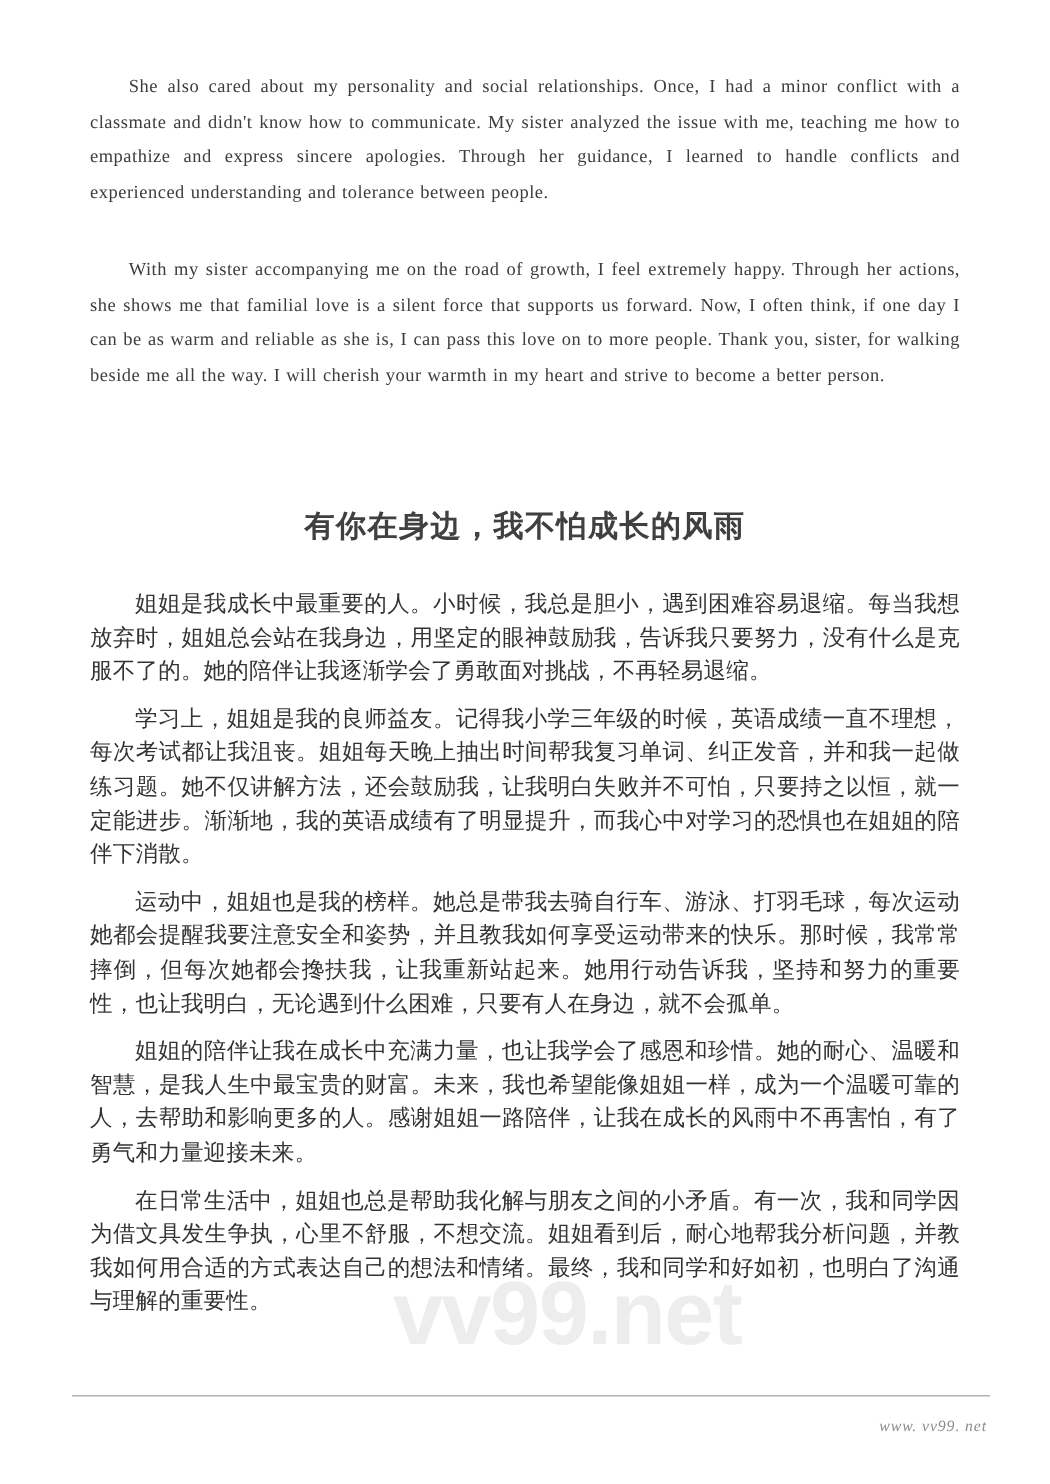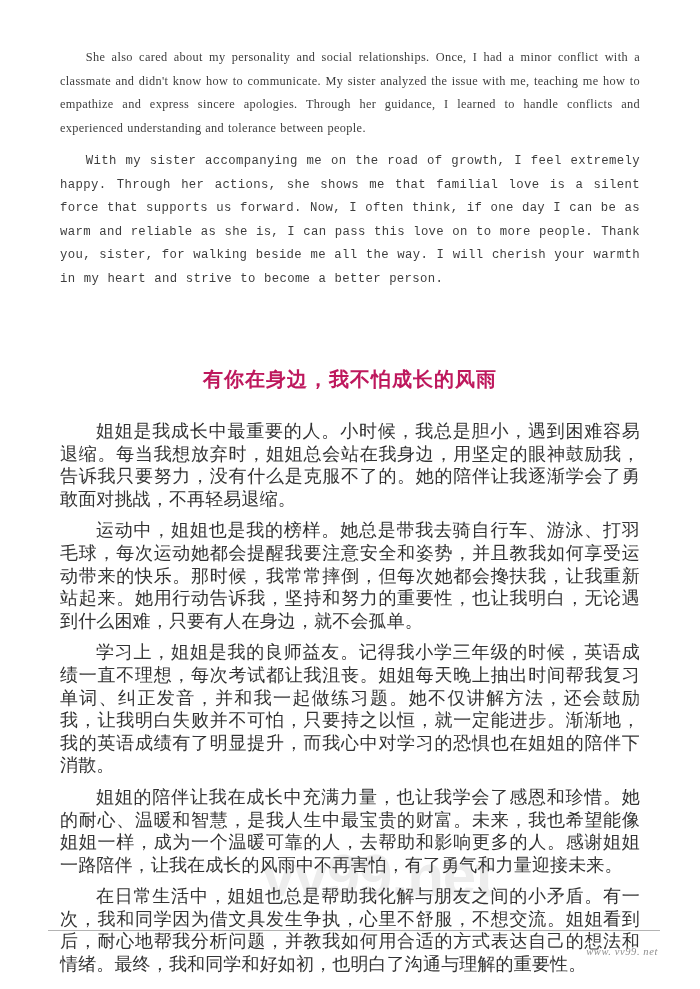--- a/index.html
+++ b/index.html
@@ -57,45 +57,45 @@
     font-family: "Liberation Serif", "DejaVu Serif", serif;
     font-size: 12.3px;
     line-height: 23.5px;
     color: #3d3d3d;
     text-align: justify;
     text-justify: inter-word;
     text-indent: 2.1em;
     letter-spacing: 0.35px;
     word-spacing: 0.5px;
   }
-  .en-para + .en-para { margin-top: 10px; font-family: Liberation Mono, monospace; }
+  .en-para + .en-para { margin-top: 28px; }
 
   
   .cn-title {
     margin: 0;
     padding: 0;
     text-align: center;
     font-family: "DejaVu Sans", "Liberation Sans", sans-serif;
     font-weight: 700;
     font-size: 20px;
     line-height: 28px;
     letter-spacing: 1px;
-    color: #be185d;
+    color: #404040;
   }
   .title-wrap {
     margin-top: 74px;
     margin-bottom: 0;
   }
 
   
   .cn-body { margin-top: 27px; }
   .cn-para {
     margin: 0;
     font-family: "DejaVu Sans", "Liberation Sans", sans-serif;
-    font-size: 18px;
+    font-size: 15px;
     line-height: 22.6px;
     color: #333333;
     text-align: justify;
     text-indent: 2em;
     letter-spacing: 0.15px;
   }
   .cn-para + .cn-para { margin-top: 9px; }
 
   
   .footer {
@@ -135,22 +135,22 @@
       <p class="en-para">She also cared about my personality and social relationships. Once, I had a minor conflict with a classmate and didn't know how to communicate. My sister analyzed the issue with me, teaching me how to empathize and express sincere apologies. Through her guidance, I learned to handle conflicts and experienced understanding and tolerance between people.</p>
       <p class="en-para">With my sister accompanying me on the road of growth, I feel extremely happy. Through her actions, she shows me that familial love is a silent force that supports us forward. Now, I often think, if one day I can be as warm and reliable as she is, I can pass this love on to more people. Thank you, sister, for walking beside me all the way. I will cherish your warmth in my heart and strive to become a better person.</p>
     </div>
 
     <div class="title-wrap">
       <h1 class="cn-title">有你在身边，我不怕成长的风雨</h1>
     </div>
 
     <div class="cn-body">
       <p class="cn-para">姐姐是我成长中最重要的人。小时候，我总是胆小，遇到困难容易退缩。每当我想放弃时，姐姐总会站在我身边，用坚定的眼神鼓励我，告诉我只要努力，没有什么是克服不了的。她的陪伴让我逐渐学会了勇敢面对挑战，不再轻易退缩。</p>
+      <p class="cn-para">学习上，姐姐是我的良师益友。记得我小学三年级的时候，英语成绩一直不理想，每次考试都让我沮丧。姐姐每天晚上抽出时间帮我复习单词、纠正发音，并和我一起做练习题。她不仅讲解方法，还会鼓励我，让我明白失败并不可怕，只要持之以恒，就一定能进步。渐渐地，我的英语成绩有了明显提升，而我心中对学习的恐惧也在姐姐的陪伴下消散。</p>
       <p class="cn-para">运动中，姐姐也是我的榜样。她总是带我去骑自行车、游泳、打羽毛球，每次运动她都会提醒我要注意安全和姿势，并且教我如何享受运动带来的快乐。那时候，我常常摔倒，但每次她都会搀扶我，让我重新站起来。她用行动告诉我，坚持和努力的重要性，也让我明白，无论遇到什么困难，只要有人在身边，就不会孤单。</p>
-      <p class="cn-para">学习上，姐姐是我的良师益友。记得我小学三年级的时候，英语成绩一直不理想，每次考试都让我沮丧。姐姐每天晚上抽出时间帮我复习单词、纠正发音，并和我一起做练习题。她不仅讲解方法，还会鼓励我，让我明白失败并不可怕，只要持之以恒，就一定能进步。渐渐地，我的英语成绩有了明显提升，而我心中对学习的恐惧也在姐姐的陪伴下消散。</p>
       <p class="cn-para">姐姐的陪伴让我在成长中充满力量，也让我学会了感恩和珍惜。她的耐心、温暖和智慧，是我人生中最宝贵的财富。未来，我也希望能像姐姐一样，成为一个温暖可靠的人，去帮助和影响更多的人。感谢姐姐一路陪伴，让我在成长的风雨中不再害怕，有了勇气和力量迎接未来。</p>
       <p class="cn-para">在日常生活中，姐姐也总是帮助我化解与朋友之间的小矛盾。有一次，我和同学因为借文具发生争执，心里不舒服，不想交流。姐姐看到后，耐心地帮我分析问题，并教我如何用合适的方式表达自己的想法和情绪。最终，我和同学和好如初，也明白了沟通与理解的重要性。</p>
     </div>
 
   </div>
 
   <div class="footer">
     <div class="footer-rule"></div>
     <div class="footer-text">www. vv99. net</div>
   </div>

